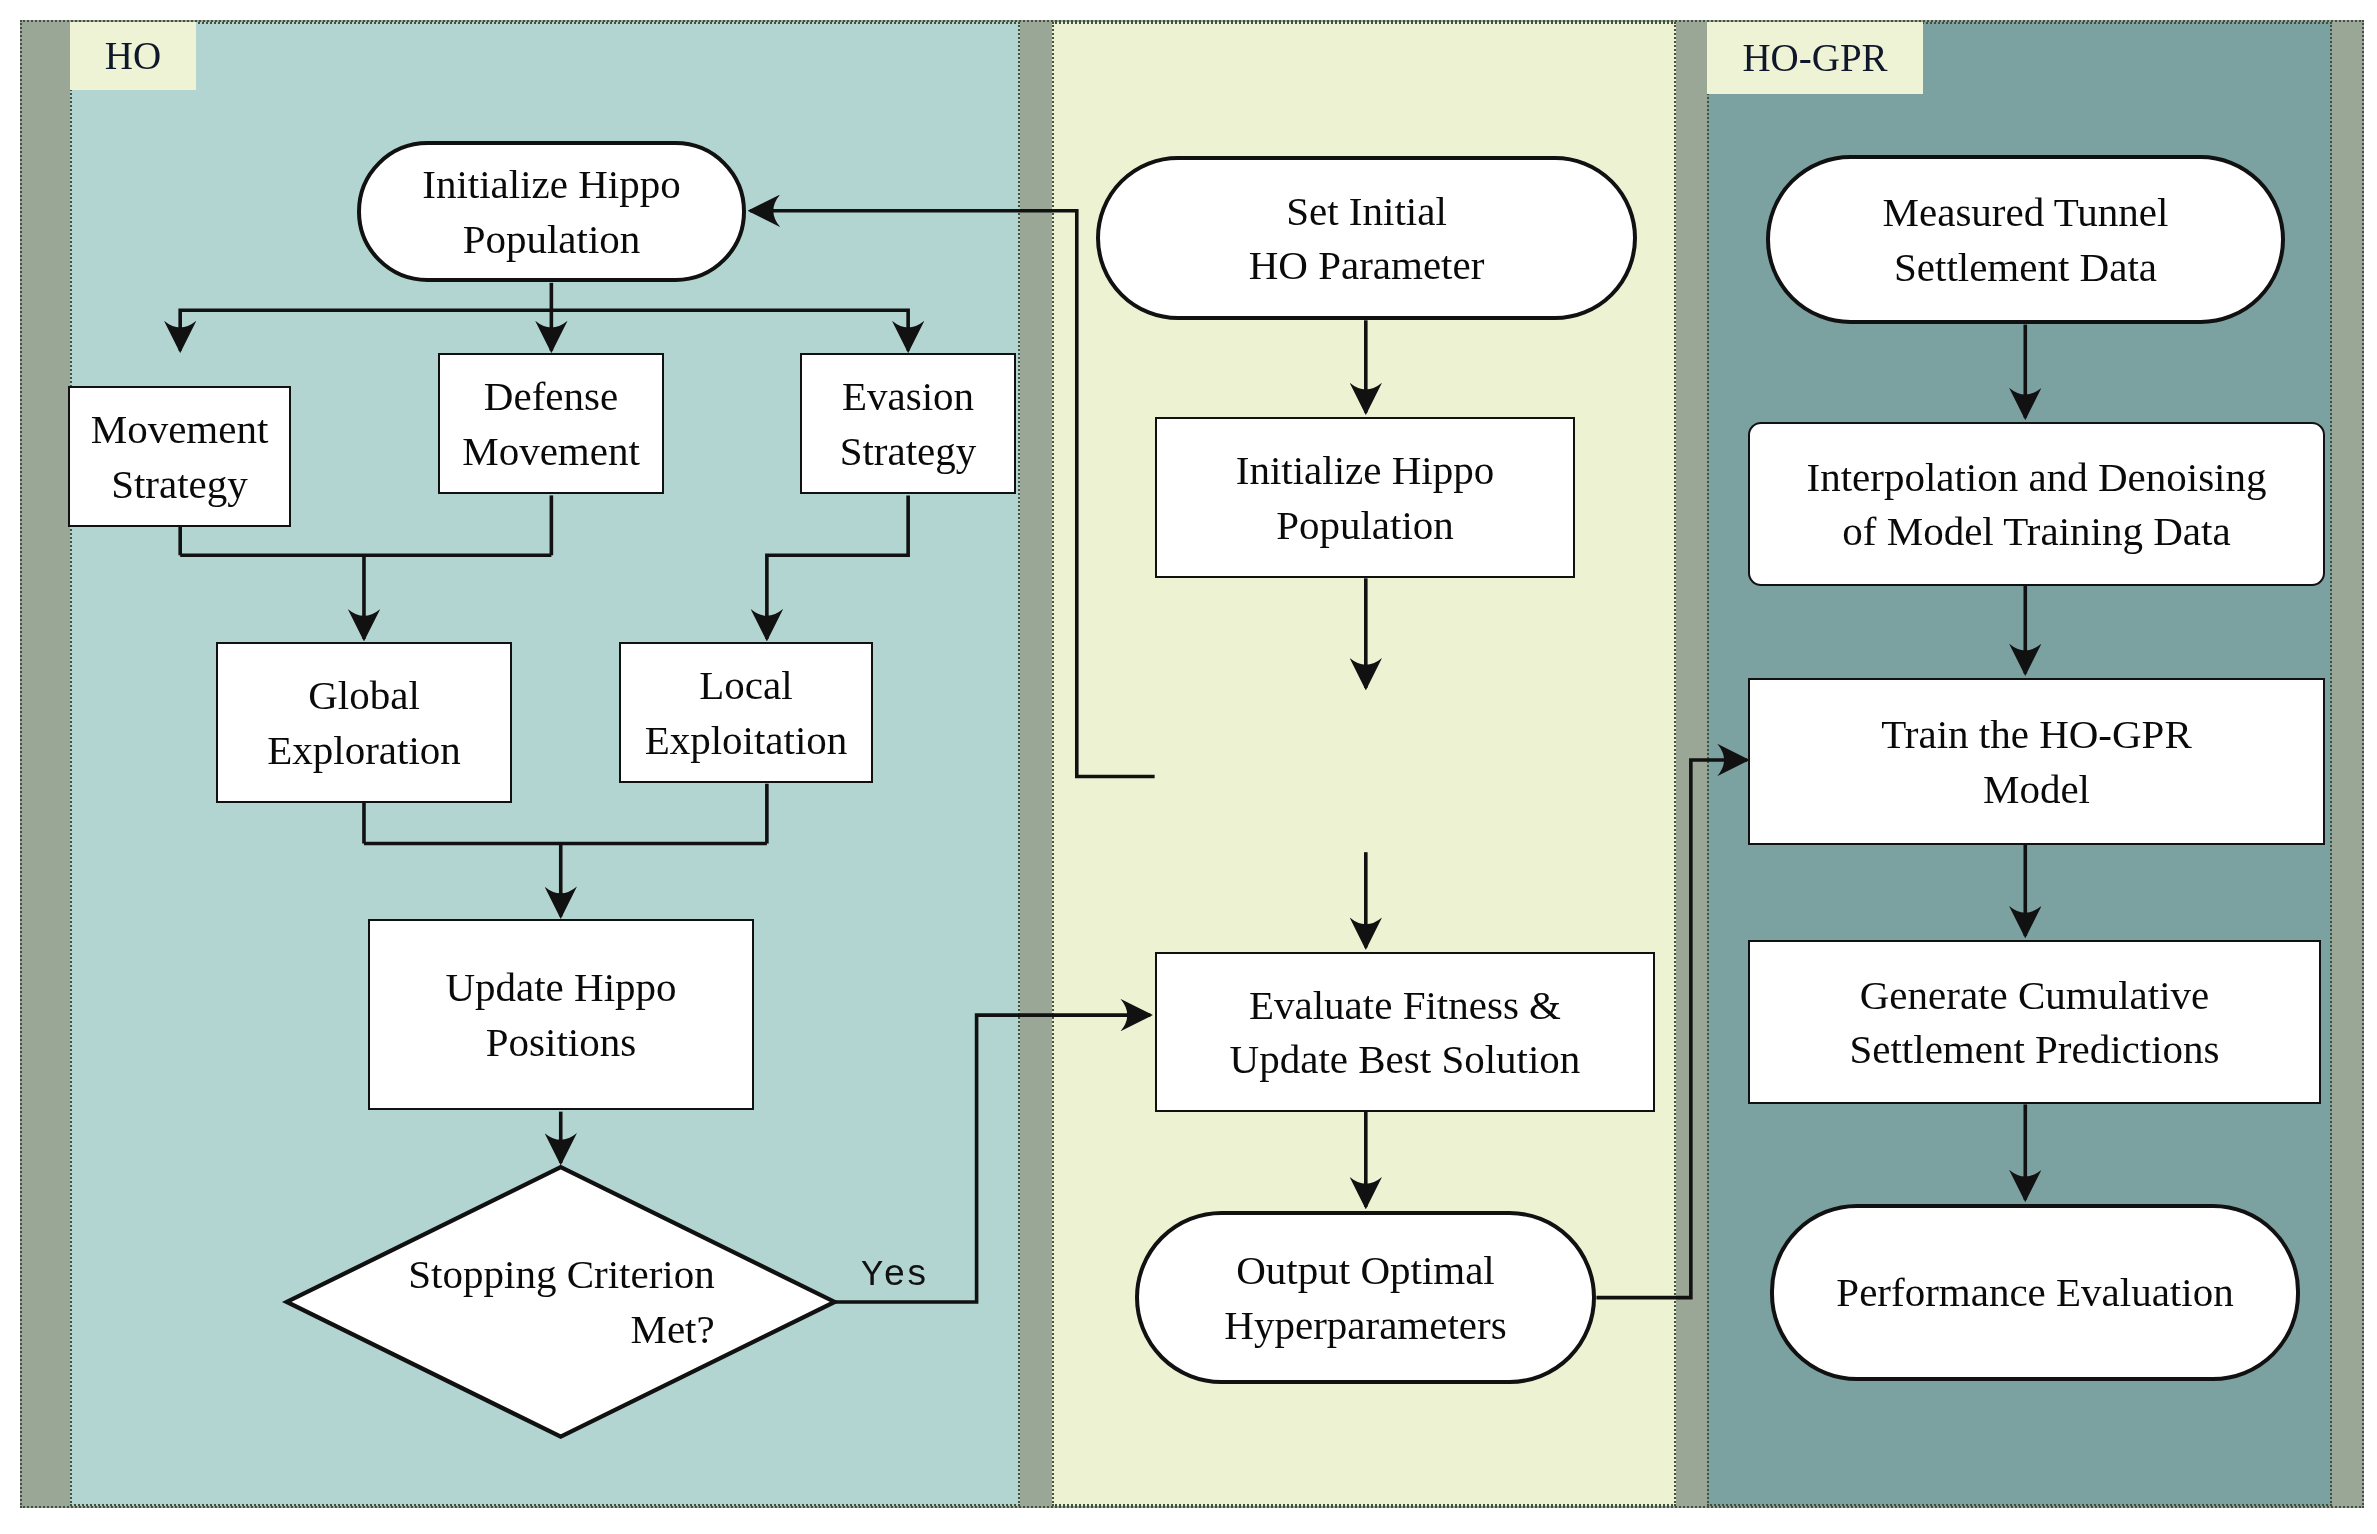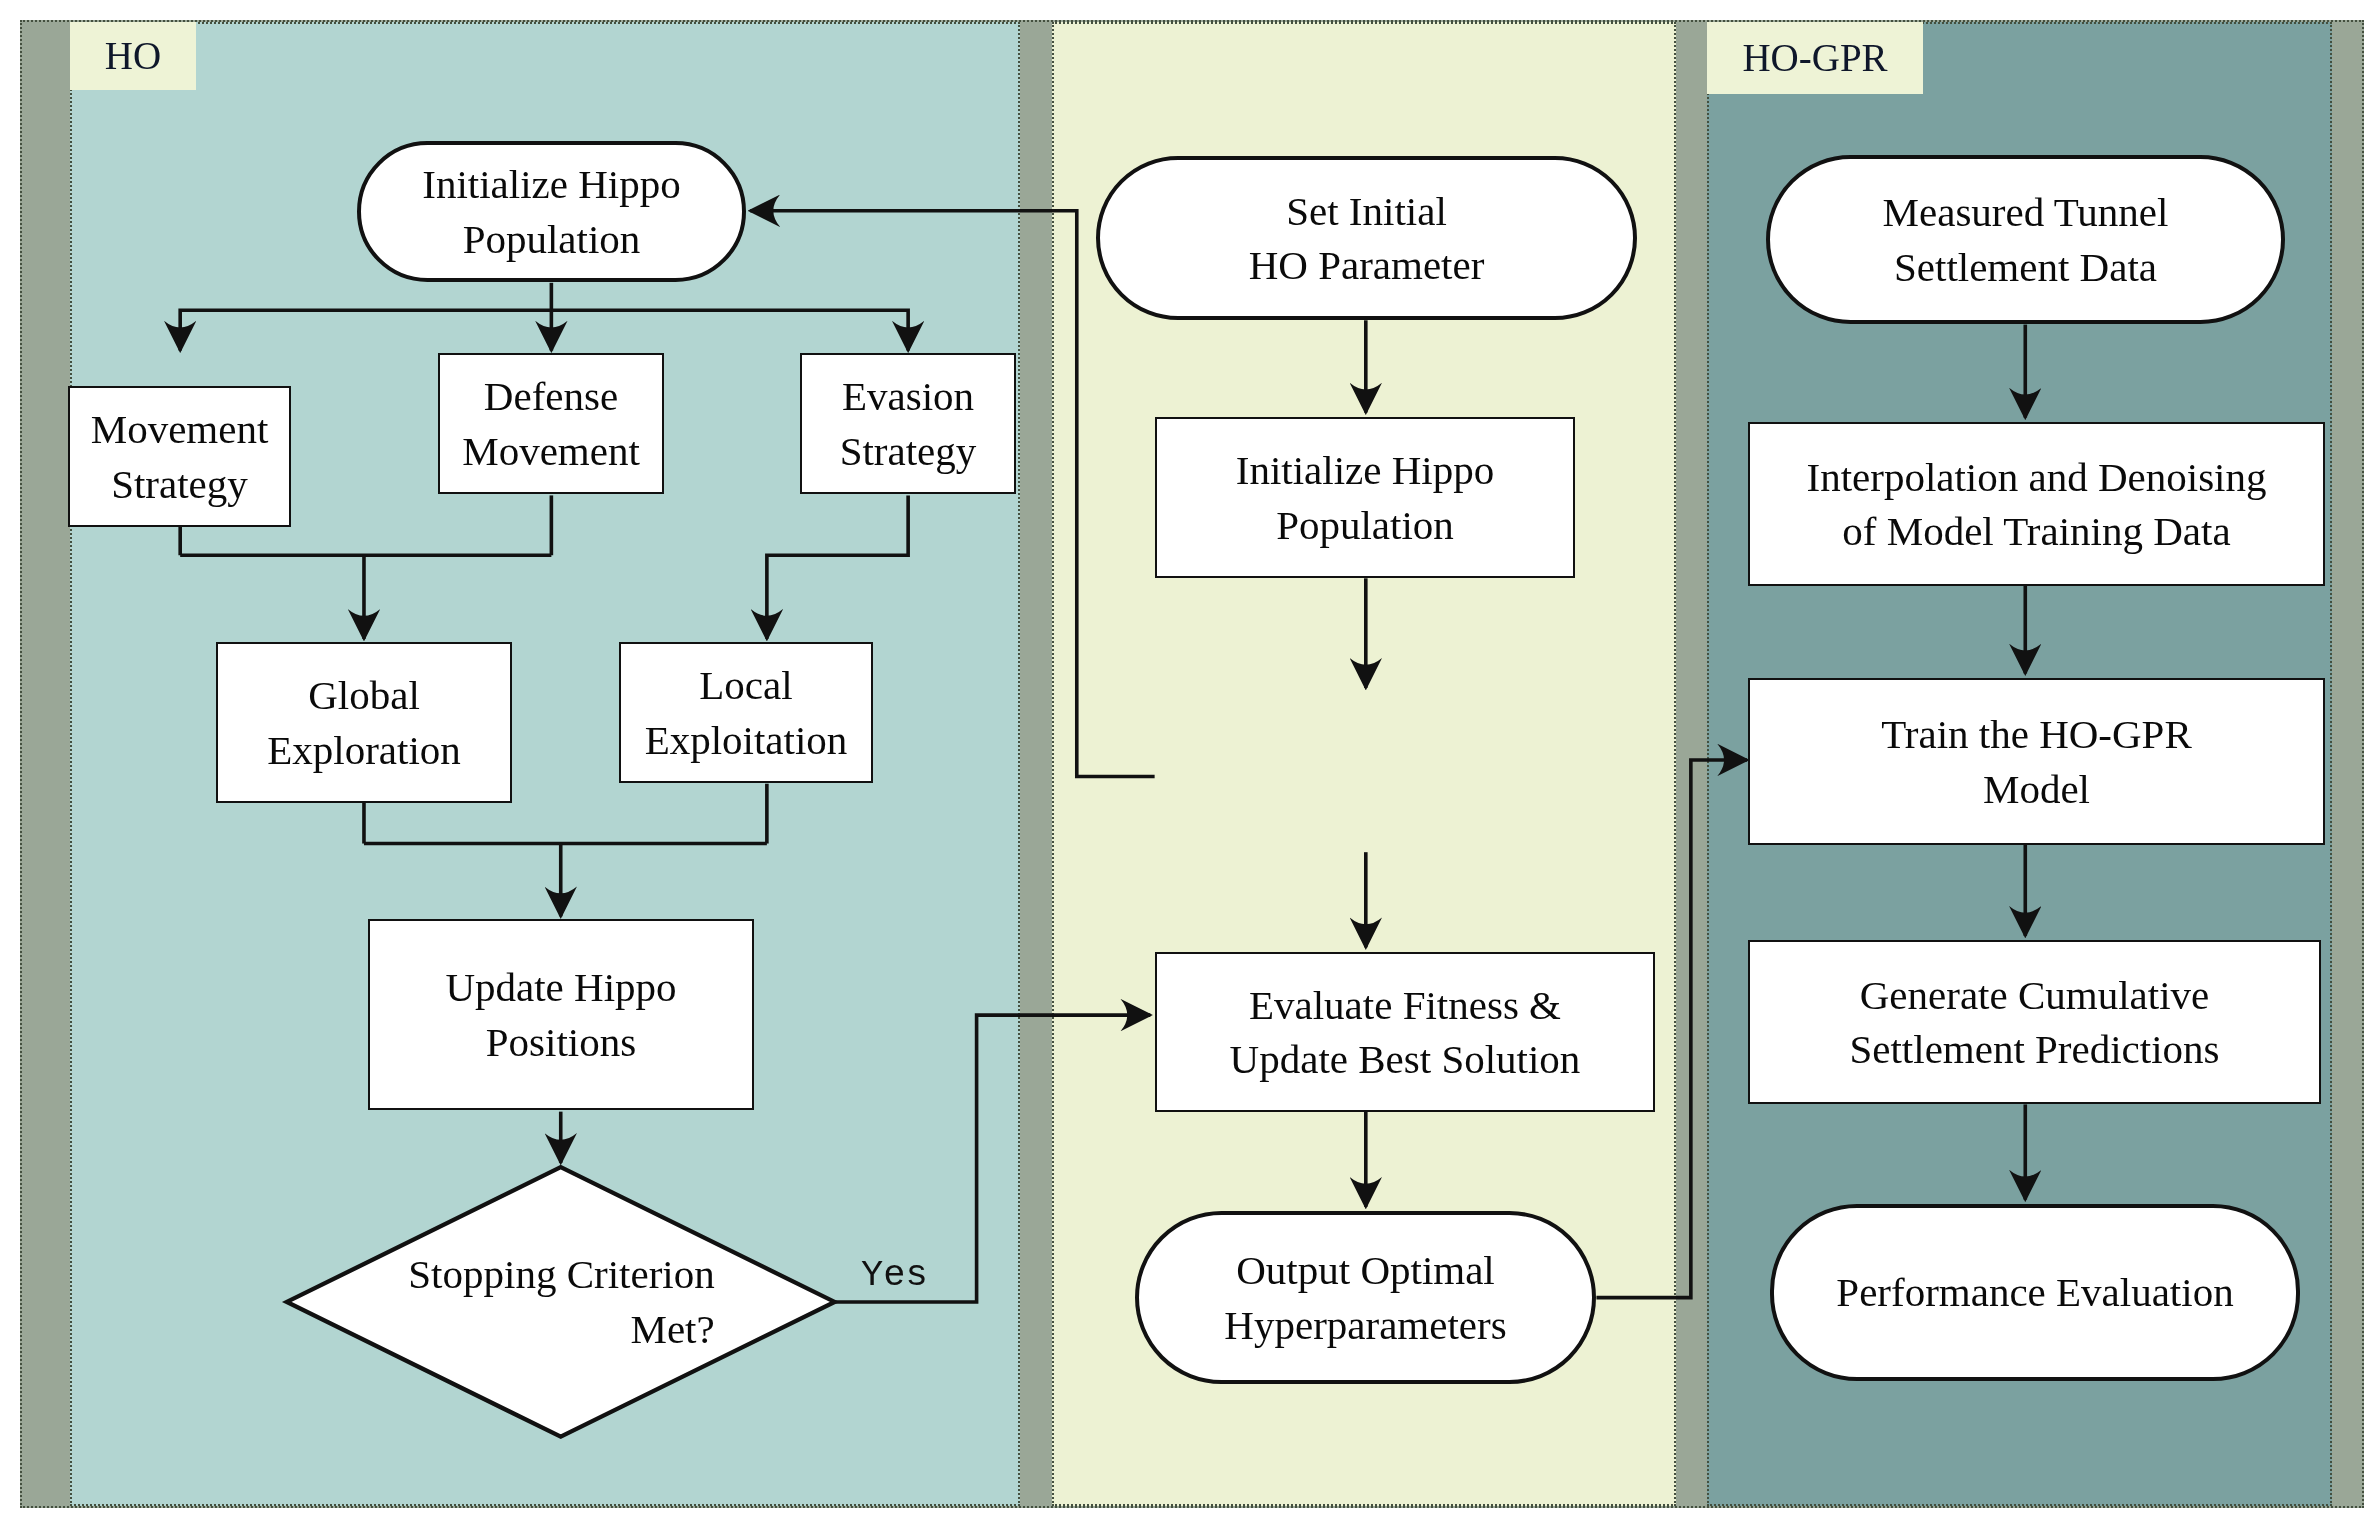--- a/index.html
+++ b/index.html
@@ -135,21 +135,21 @@
 HO Parameter</div>
   <div class="node" style="left:1155px;top:417px;width:420px;height:161px;">Initialize Hippo
 Population</div>
   <div class="node" style="left:1155px;top:952px;width:500px;height:160px;">Evaluate Fitness &amp;
 Update Best Solution</div>
   <div class="node stadium" style="left:1135px;top:1211px;width:461px;height:173px;">Output Optimal
 Hyperparameters</div>
 
   <div class="node stadium" style="left:1766px;top:155px;width:519px;height:169px;">Measured Tunnel
 Settlement Data</div>
-  <div class="node" style="left:1748px;top:422px;width:577px;height:164px;">Interpolation and Denoising
+  <div class="node" style="left:1748px;top:422px;width:577px;height:164px;border-radius:13px;">Interpolation and Denoising
 of Model Training Data</div>
   <div class="node" style="left:1748px;top:678px;width:577px;height:167px;">Train the HO-GPR
 Model</div>
   <div class="node" style="left:1748px;top:940px;width:573px;height:164px;">Generate Cumulative
 Settlement Predictions</div>
   <div class="node stadium" style="left:1770px;top:1204px;width:530px;height:177px;">Performance Evaluation</div>
 
 </div>
 
 

